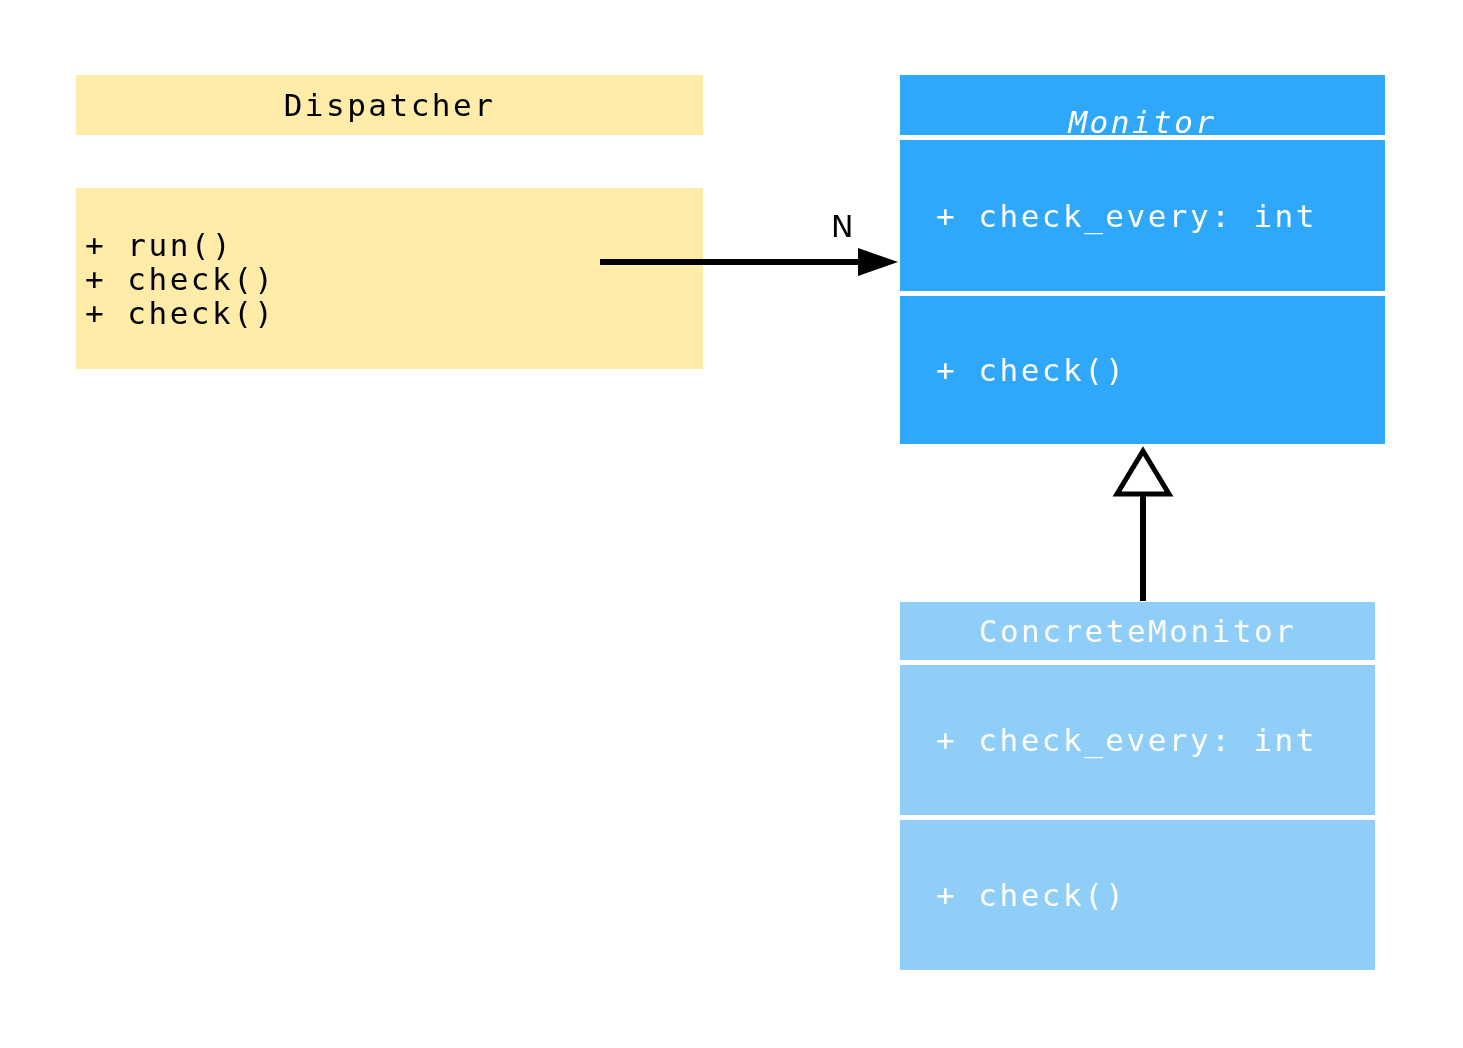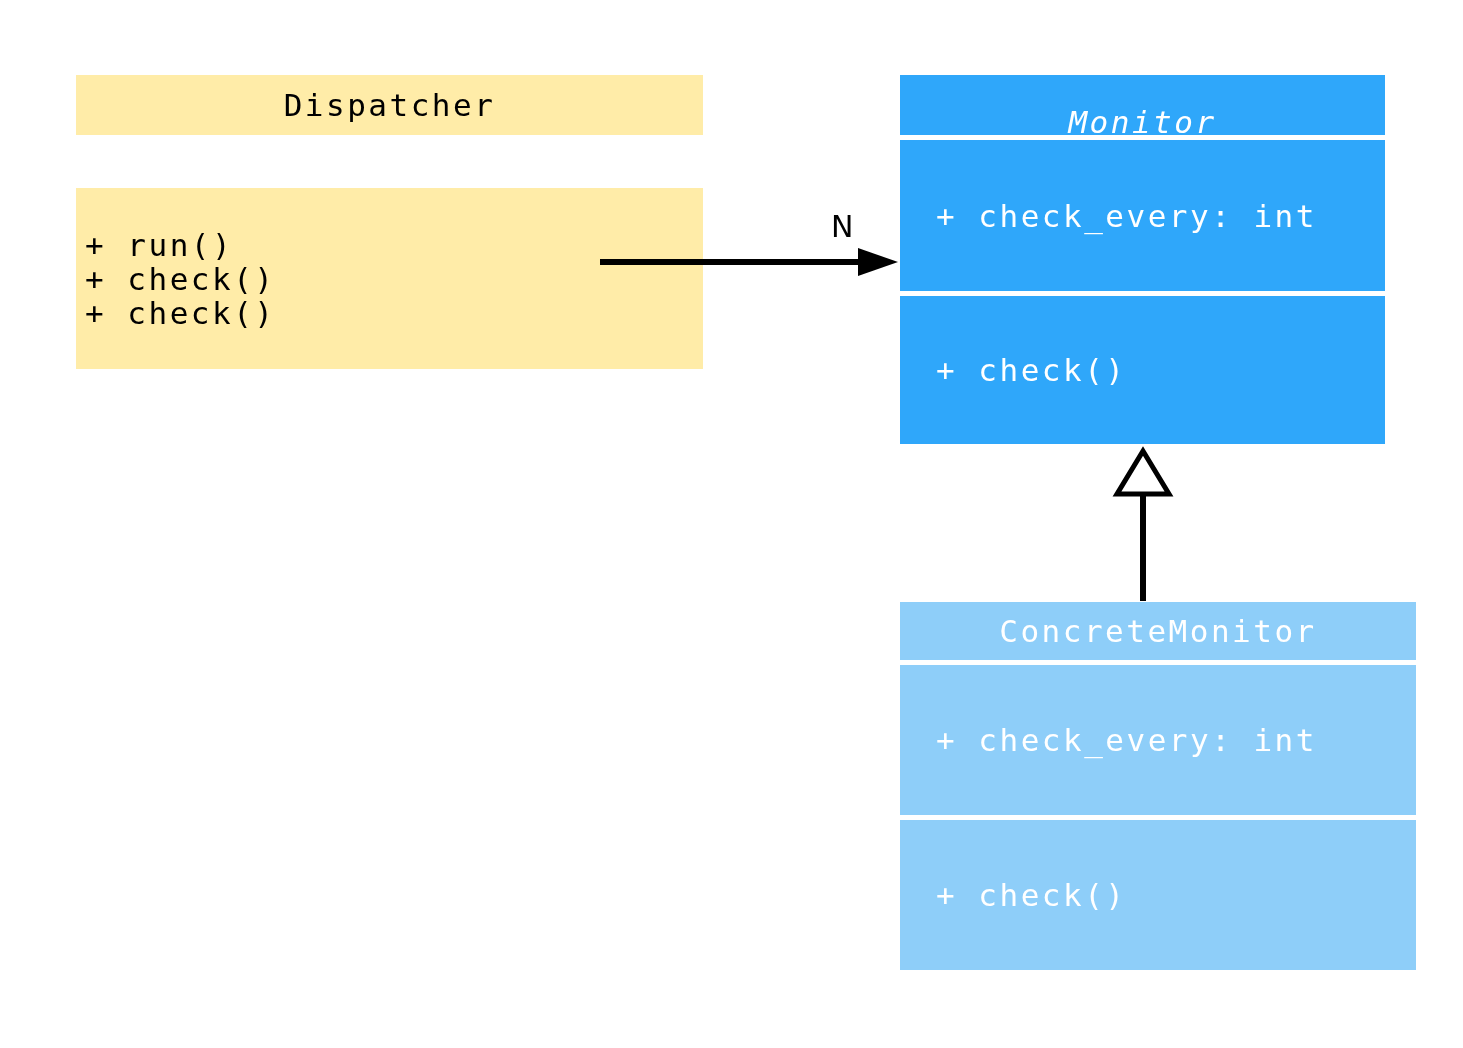--- a/index.html
+++ b/index.html
@@ -80,21 +80,21 @@
       <div class="class-text italic">Monitor</div>
     </div>
     <div class="compartment attrs pad-24" style="height: 151px; background: rgb(47, 167, 250); color: rgb(255, 255, 255);">
       <div class="class-text">+ check_every: int</div>
     </div>
     <div class="compartment methods pad-24" style="height: 148px; background: rgb(47, 167, 250); color: rgb(255, 255, 255);">
       <div class="class-text">+ check()</div>
     </div>
   </div>
 
-  <div class="class-box" style="left:900px; top:602px; width:516px;">
+  <div class="class-box" style="left:900px; top:602px; width:475px;">
     <div class="compartment title" style="height: 58px; background: rgb(142, 206, 249); color: rgb(255, 255, 255);">
       <div class="class-text">ConcreteMonitor</div>
     </div>
     <div class="compartment attrs pad-24" style="height: 150px; background: rgb(142, 206, 249); color: rgb(255, 255, 255);">
       <div class="class-text">+ check_every: int</div>
     </div>
     <div class="compartment methods pad-24" style="height: 150px; background: rgb(142, 206, 249); color: rgb(255, 255, 255);">
       <div class="class-text">+ check()</div>
     </div>
   </div>

